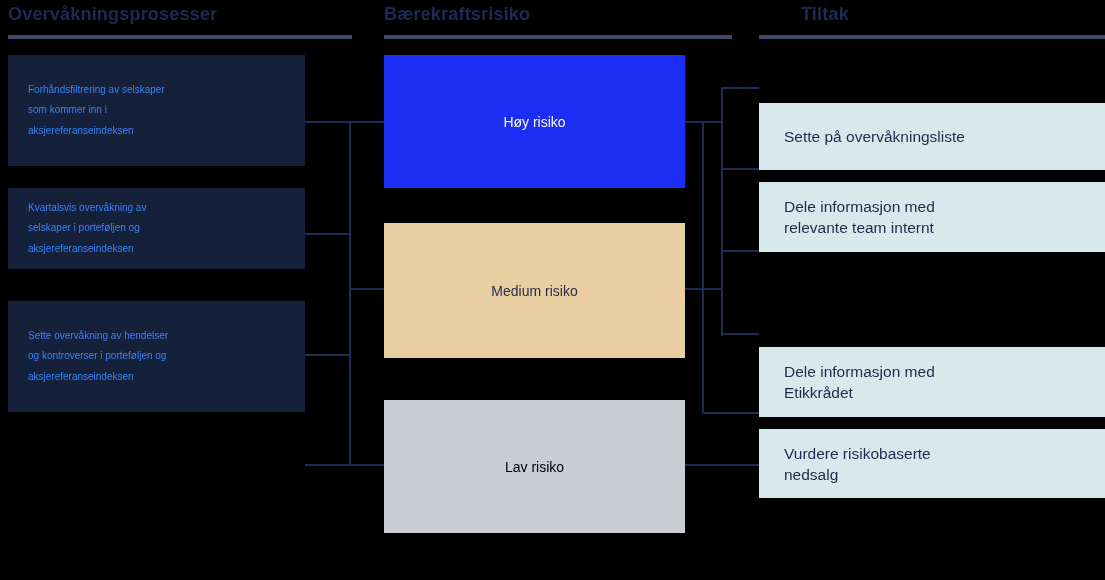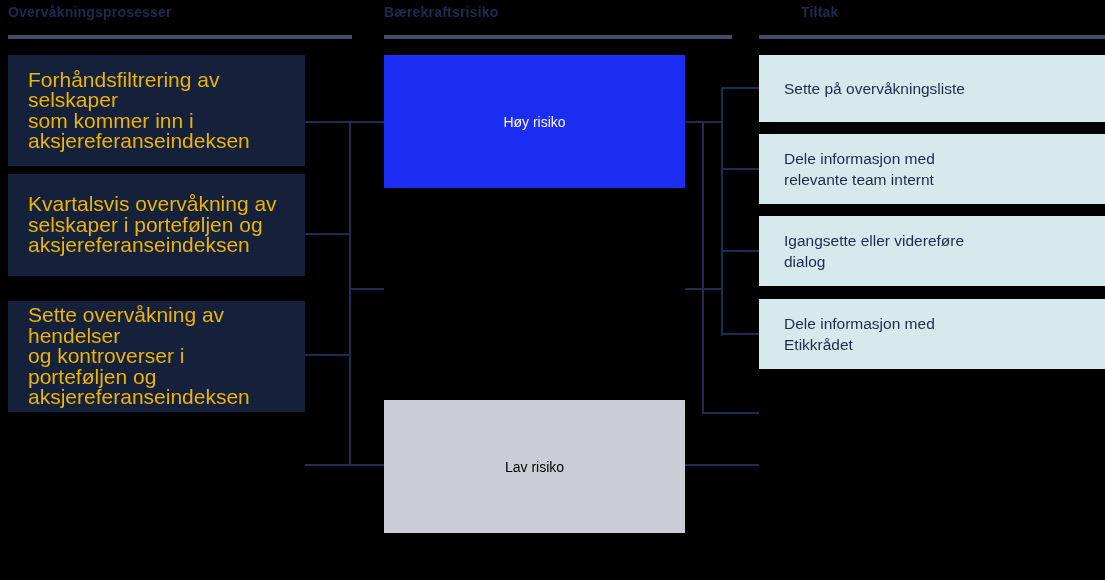--- a/index.html
+++ b/index.html
@@ -11,21 +11,21 @@
   .canvas {
     position: relative;
     width: 1105px;
     height: 580px;
     background: #000000;
     overflow: hidden;
   }
   .col-title {
     position: absolute;
     top: 4px;
-    font-size: 14px;
+    font-size: 18px;
     font-weight: bold;
     color: #1C2B52;
     letter-spacing: 0.2px;
     white-space: nowrap;
   }
   .col-underline {
     position: absolute;
     top: 35px;
     height: 4px;
     background: #414D64;
@@ -33,22 +33,22 @@
   .box {
     position: absolute;
     display: flex;
     align-items: center;
     box-sizing: border-box;
   }
   .process-box {
     left: 8px;
     width: 297px;
     background: #15203A;
-    color: #eab308;
-    font-size: 21px;
+    color: #3b82f6;
+    font-size: 10px;
     line-height: 20.5px;
     padding: 10px 24px 10px 20px;
     white-space: pre-line;
   }
   .risk-box {
     left: 384px;
     width: 301px;
     justify-content: center;
     text-align: center;
     font-size: 14px;
@@ -58,20 +58,21 @@
   .risk-low    { background: #CACDD5; color: #000000; }
   .action-box {
     left: 759px;
     width: 346px;
     background: #D6E9EC;
     color: #1E2B4D;
     font-size: 15.5px;
     line-height: 21px;
     padding: 8px 20px 8px 25px;
     white-space: pre-line;
+    margin-top: 48px;
   }
   .action-none { background: #CACDD5; }
   .hline {
     position: absolute;
     height: 2px;
     background: #1E2C52;
   }
   .vline {
     position: absolute;
     width: 2px;
@@ -88,37 +89,38 @@
 
   <div class="col-title" style="left:384px">Bærekraftsrisiko</div>
   <div class="col-underline" style="left:384px; width:348px"></div>
 
   <div class="col-title" style="left:801px">Tiltak</div>
   <div class="col-underline" style="left:759px; width:346px"></div>
 
   <div class="box process-box" style="top:55px; height:111px">Forhåndsfiltrering av selskaper
 som kommer inn i
 aksjereferanseindeksen</div>
-  <div class="box process-box" style="top:174px; height:102px">Kvartalsvis overvåkning av
+  <div class="box process-box" style="top:188px; height:81px">Kvartalsvis overvåkning av
 selskaper i porteføljen og
 aksjereferanseindeksen</div>
   <div class="box process-box" style="top:301px; height:111px">Sette overvåkning  av hendelser
 og kontroverser i porteføljen og
 aksjereferanseindeksen</div>
 
   <div class="box risk-box risk-high" style="top:55px; height:133px">Høy risiko</div>
+  <div class="box risk-box risk-medium" style="top:223px; height:135px">Medium risiko</div>
   <div class="box risk-box risk-low" style="top:400px; height:133px">Lav risiko</div>
 
   <div class="box action-box" style="top:55px; height:67px">Sette på overvåkningsliste</div>
   <div class="box action-box" style="top:134px; height:70px">Dele informasjon med
 relevante team internt</div>
-  <div class="box action-box" style="top:216px; height:70px">Igangsette eller videreføre
-dialog</div>
   <div class="box action-box" style="top:299px; height:70px">Dele informasjon med
 Etikkrådet</div>
+  <div class="box action-box" style="top:381px; height:69px">Vurdere risikobaserte
+nedsalg</div>
 
   <div class="hline" style="left:305px; top:121px; width:45px"></div>
   <div class="hline" style="left:305px; top:233px; width:45px"></div>
   <div class="hline" style="left:305px; top:354px; width:45px"></div>
   <div class="hline" style="left:305px; top:464px; width:45px"></div>
   <div class="vline" style="left:349px; top:121px; height:345px"></div>
   <div class="hline" style="left:349px; top:121px; width:35px"></div>
   <div class="hline" style="left:349px; top:288px; width:35px"></div>
   <div class="hline" style="left:349px; top:464px; width:35px"></div>
 

